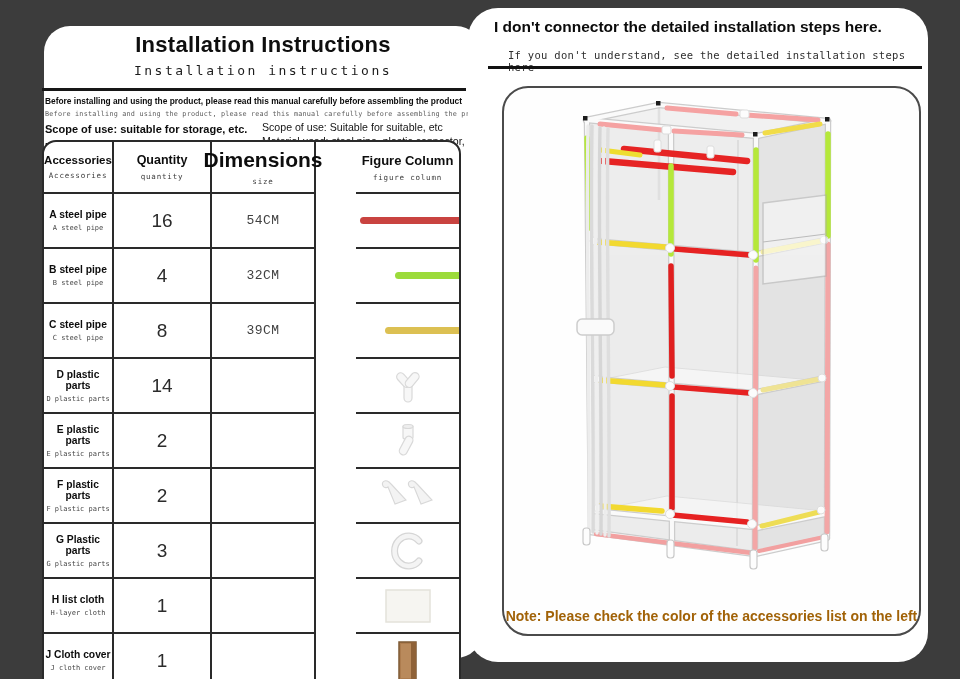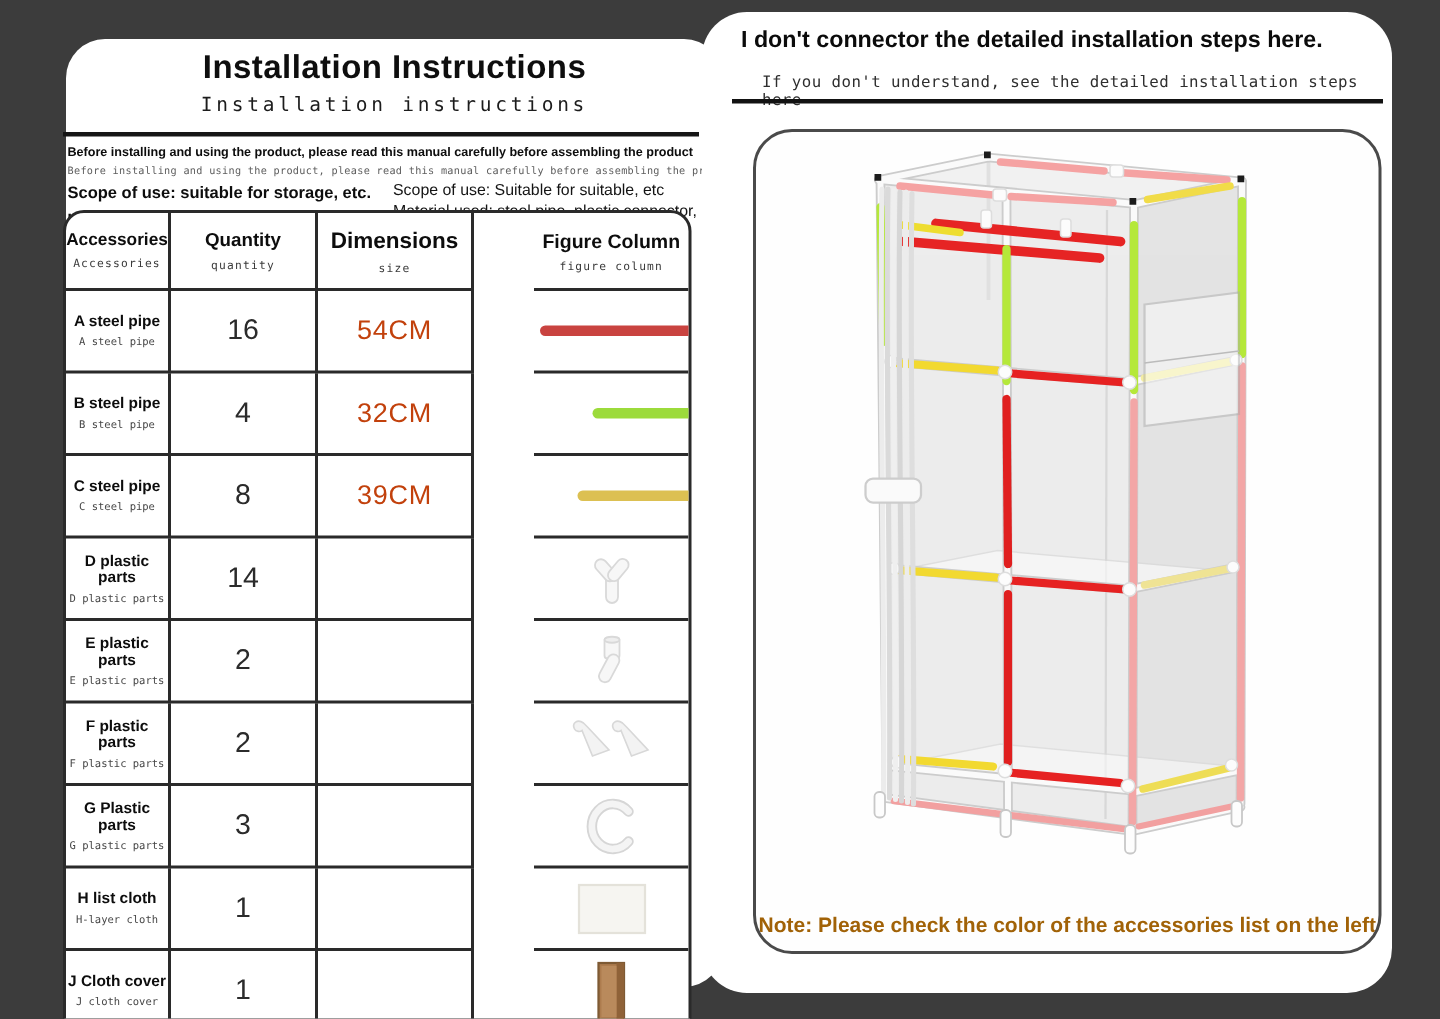--- a/index.html
+++ b/index.html
@@ -33,27 +33,27 @@
   #parts-table{position:absolute;left:-2px;top:114px;width:415px;
     border:2.5px solid #2a2a2a;border-radius:14px;overflow:hidden;background:#fff;}
   .tr{display:grid;grid-template-columns:70px 98px 104px 143px;height:55px;}
   .tr.thead{height:52px;}
   .td,.th{border-right:2px solid #2a2a2a;border-bottom:2px solid #2a2a2a;
     display:flex;flex-direction:column;align-items:center;justify-content:center;position:relative;}
   .td:last-child,.th:last-child{border-right:none;margin-left:40px;}
   .tr.last .td{border-bottom:none;}
   .th-b{font-weight:bold;color:#0d0d0d;font-size:11.5px;}
   .th-b.qty{font-size:12.5px;}
-  .th-b.dim{font-size:15px;}
+  .th-b.dim{font-size:21px;}
   .th-b.fig{font-size:13px;}
   .th-m{font-family:"DejaVu Sans Mono",monospace;font-size:7.5px;letter-spacing:.8px;color:#3a3a3a;margin-top:5px;}
   .acc-b{font-size:10.3px;font-weight:bold;color:#0d0d0d;line-height:11px;text-align:center;}
   .acc-m{font-family:"DejaVu Sans Mono",monospace;font-size:7px;color:#464646;margin-top:4px;white-space:nowrap;}
   .qty-v{font-size:19px;color:#2b2b2b;}
-  .size-v{font-family:Liberation Sans, sans-serif;font-size:18px;color:#c2410c;letter-spacing:.5px;}
+  .size-v{font-family:Liberation Mono, monospace;font-size:13px;color:#404040;letter-spacing:.5px;}
   .bar{position:absolute;top:50%;margin-top:-3.5px;height:7px;border-radius:3.5px;}
   .bar-red{left:4px;width:135px;background:#c94340;}
   .bar-green{left:39px;width:99px;background:#9cdb3b;}
   .bar-yellow{left:29px;width:107px;background:#dcc052;}
   .figsvg{display:block;}
 
   
   .rp-title{position:absolute;top:10px;left:26px;font-size:15.5px;font-weight:bold;color:#0b0b0b;}
   .rp-sub{position:absolute;top:41px;left:40px;font-family:"DejaVu Sans Mono",monospace;
     font-size:10.5px;letter-spacing:.3px;color:#2e2e2e;}

